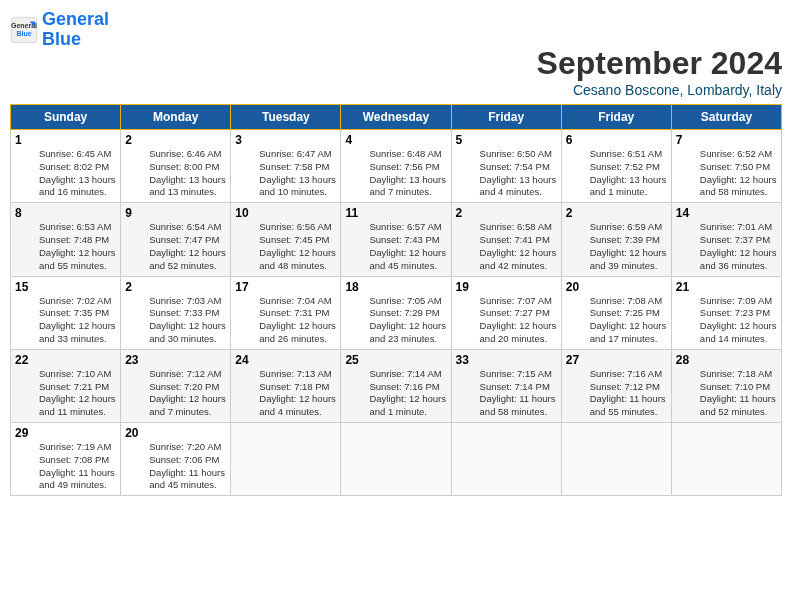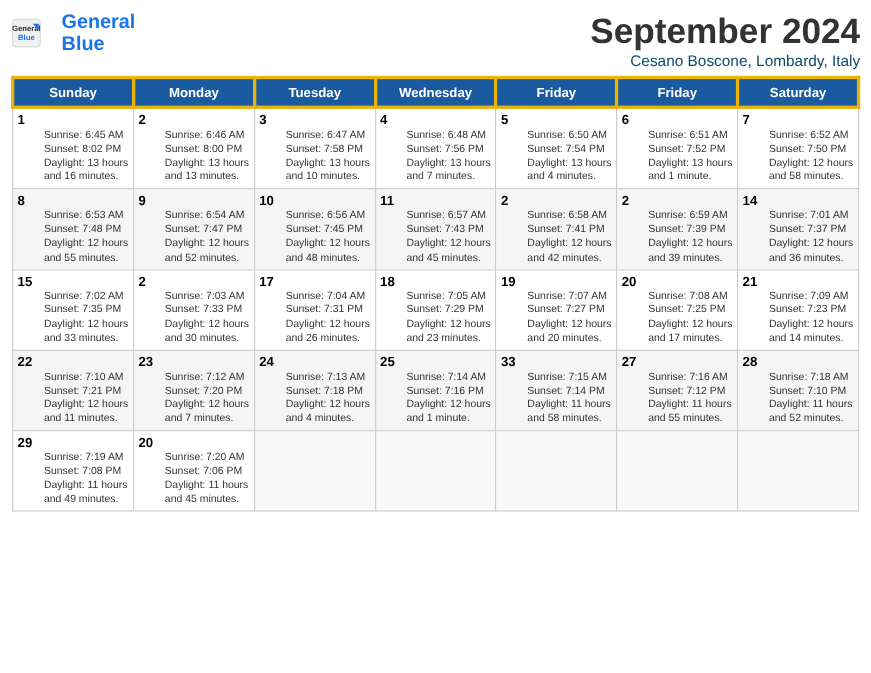--- a/index.html
+++ b/index.html
@@ -13,21 +13,21 @@
     }
     .header-area {
       display: flex;
       align-items: flex-start;
       justify-content: space-between;
       margin-bottom: 6px;
     }
     .logo {
       display: flex;
       align-items: center;
-      gap: 18px;
+      gap: 4px;
     }
     .logo-text {
       font-size: 18px;
       font-weight: bold;
       color: #333;
       line-height: 1.1;
     }
     .logo-text span {
       color: #1a73e8;
     }
@@ -35,38 +35,39 @@
       width: 28px;
       height: 28px;
     }
     .title-area {
       text-align: right;
     }
     .main-title {
       font-size: 32px;
       font-weight: bold;
       color: #333;
+      margin-top: 35px;
     }
     .subtitle {
       font-size: 14px;
       color: #0c4a6e;
     }
     table {
       width: 100%;
       border-collapse: collapse;
       font-size: 10.5px;
     }
     th {
       background-color: #1a5ba0;
       color: #fff;
       text-align: center;
       padding: 5px 3px;
       font-size: 12px;
       font-weight: bold;
-      border: 3px solid #eab308;
+      border: 1px solid #eab308;
     }
     td {
       border: 1px solid #ccc;
       vertical-align: top;
       padding: 3px 4px;
       width: 110px;
       min-height: 70px;
       background: #fff;
     }
     tr:nth-child(even) td {

